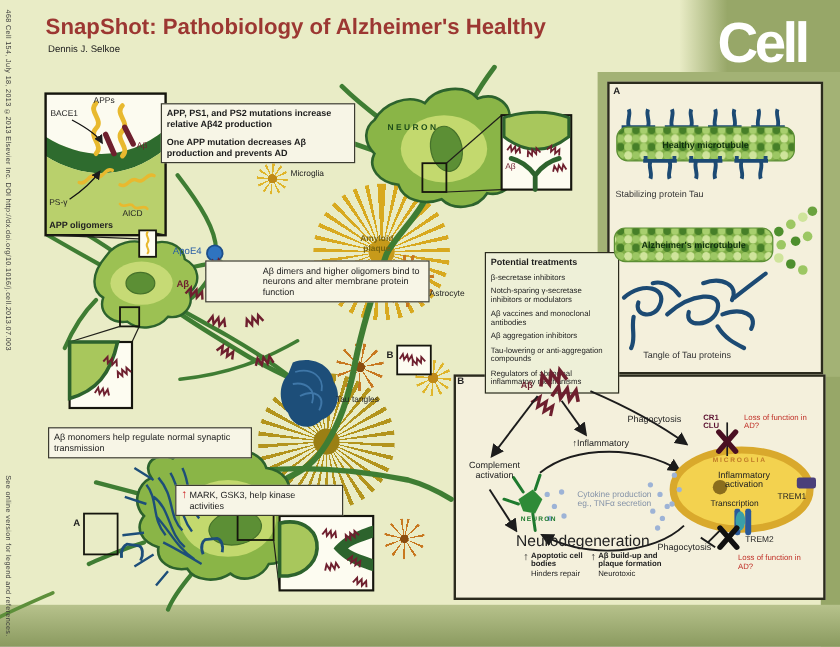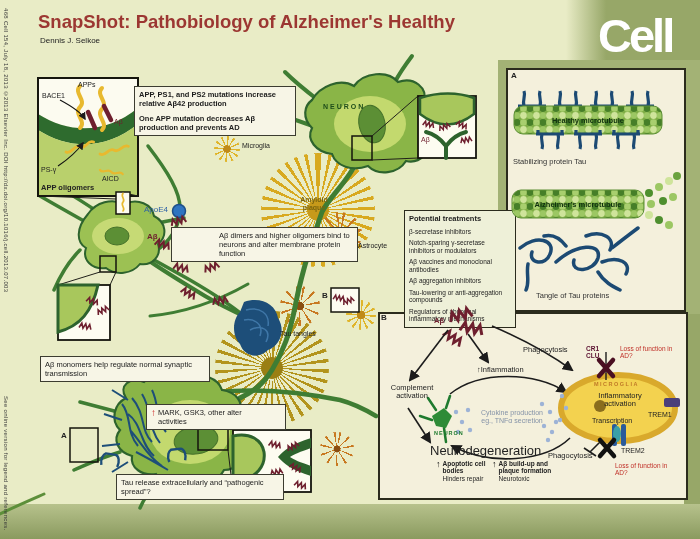--- a/index.html
+++ b/index.html
@@ -306,27 +306,26 @@
   <div class="lbl" style="left:42px;top:92px;">BACE1</div>
   <div class="lbl maroon" style="left:114px;top:118px;">Aβ</div>
   <div class="lbl" style="left:41px;top:166px;">PS-γ</div>
   <div class="lbl" style="left:102px;top:175px;">AICD</div>
   <div class="lbl bold" style="left:41px;top:184px;font-size:7.5px;">APP oligomers</div>
 
   <div class="callout" style="left:134px;top:86px;width:152px;font-weight:bold;">
     <div style="margin-bottom:6px;">APP, PS1, and PS2 mutations increase relative Aβ42 production</div>
     <div>One APP mutation decreases Aβ production and prevents AD</div>
   </div>
-  <div class="callout" style="left:171px;top:227px;width:134px;padding-left:47px;">Aβ dimers and higher oligomers bind to neurons and alter membrane protein function</div>
+  <div class="callout" style="left:171px;top:217px;width:134px;padding-left:47px;">Aβ dimers and higher oligomers bind to neurons and alter membrane protein function</div>
   <div class="callout" style="left:40px;top:356px;width:160px;">Aβ monomers help regulate normal synaptic transmission</div>
   <div class="callout" style="left:146px;top:404px;width:130px;display:flex;align-items:flex-start;">
     <span class="red-up">↑</span>
-    <div style="width:112px;">MARK, GSK3, other alter activities</div>
-  </div>
-  <div class="callout" style="left:116px;top:474px;width:158px;">Tau release extracellularly and “pathogenic spread”?</div>
+    <div style="width:112px;">MARK, GSK3, help kinase activities</div>
+  </div>
 
   <div class="lbl bold greentxt" style="left:323px;top:103px;letter-spacing:2px;">NEURON</div>
   <div class="lbl" style="left:242px;top:142px;">Microglia</div>
   <div class="lbl bold" style="left:291px;top:196px;width:46px;text-align:center;color:#7a650f;">Amyloid plaque</div>
   <div class="lbl" style="left:358px;top:242px;">Astrocyte</div>
   <div class="lbl bluetxt" style="left:144px;top:206px;font-size:8px;text-align:center;">ApoE4</div>
   <div class="lbl bold maroon" style="left:147px;top:233px;font-size:8px;">Aβ</div>
   <div class="lbl maroon" style="left:421px;top:136px;">Aβ</div>
   <div class="lbl" style="left:280px;top:330px;">Tau tangles</div>
   <div class="lbl bold" style="left:61px;top:432px;font-size:8px;">A</div>
@@ -335,21 +334,21 @@
   <div class="lbl bold" style="left:511px;top:72px;font-size:8px;">A</div>
   <div class="abs bold" style="left:514px;top:106px;width:148px;height:28px;display:flex;align-items:center;justify-content:center;font-size:7.5px;color:#10300e;">Healthy microtubule</div>
   <div class="lbl" style="left:513px;top:158px;font-size:7.5px;color:#333;">Stabilizing protein Tau</div>
   <div class="abs bold" style="left:512px;top:190px;width:132px;height:28px;display:flex;align-items:center;justify-content:center;font-size:7.5px;color:#10300e;">Alzheimer's microtubule</div>
   <div class="lbl" style="left:536px;top:292px;font-size:7.5px;color:#333;">Tangle of Tau proteins</div>
 
   <div class="lbl bold" style="left:381px;top:314px;font-size:8px;">B</div>
   <div class="lbl bold maroon" style="left:434px;top:317px;font-size:7.5px;">Aβ</div>
   <div class="lbl" style="left:523px;top:346px;font-size:7.5px;">Phagocytosis</div>
   <div class="lbl" style="left:477px;top:366px;font-size:7.5px;">
-    <span class="bold">↑</span><span>Inflammation</span>
+    <span class="bold">↑</span><span>Inflammatory</span>
   </div>
   <div class="lbl" style="left:383px;top:384px;width:58px;text-align:center;font-size:7.5px;">Complement activation</div>
   <div class="lbl" style="left:476px;top:409px;width:72px;text-align:center;color:#8593a8;">
     <div>Cytokine production</div>
     <div>eg., TNFα secretion</div>
   </div>
   <div class="lbl bold" style="left:434px;top:430px;font-size:5.5px;color:#1e7a2e;letter-spacing:1px;">NEURON</div>
   <div class="lbl" style="left:430px;top:444px;font-size:13px;">Neurodegeneration</div>
   <div class="abs" style="left:436px;top:460px;display:flex;font-size:6.5px;line-height:1.15;">
     <span class="bup">↑</span>

